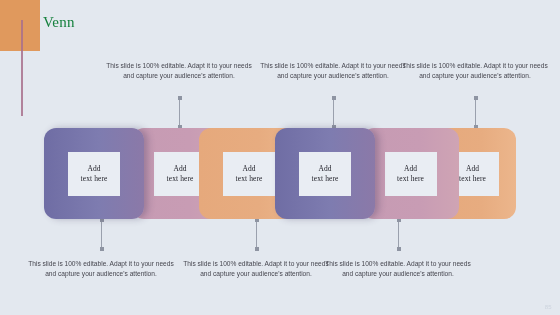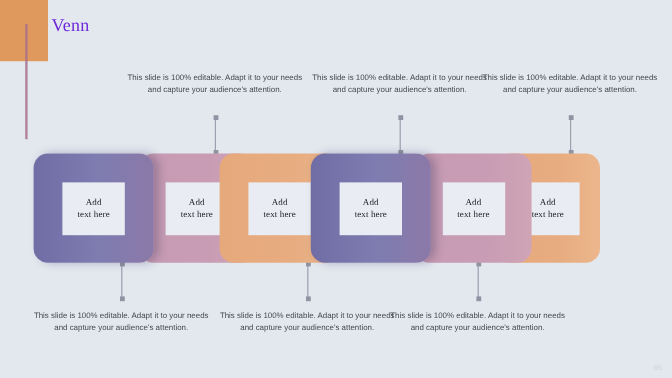--- a/index.html
+++ b/index.html
@@ -28,30 +28,30 @@
     width:2px;height:96px;
     background:#a8708c;
     opacity:.85;
   }
 
   
   .title{
     position:absolute;left:43px;top:13px;
     font-family:"Liberation Serif", serif;
     font-size:15px;
-    color:#6d28d9;
+    color:#15803d;
     letter-spacing:.2px;
     line-height:18px;
     white-space:nowrap;
   }
 
   
   .band{
     position:absolute;
-    left:28px;top:128px;
+    left:44px;top:128px;
     width:472px;height:91px;
   }
   .seg{
     position:absolute;
     top:0;height:91px;
     border-radius:12px;
     display:flex;align-items:center;justify-content:center;
   }
   .seg .card{
     width:52px;height:44px;

